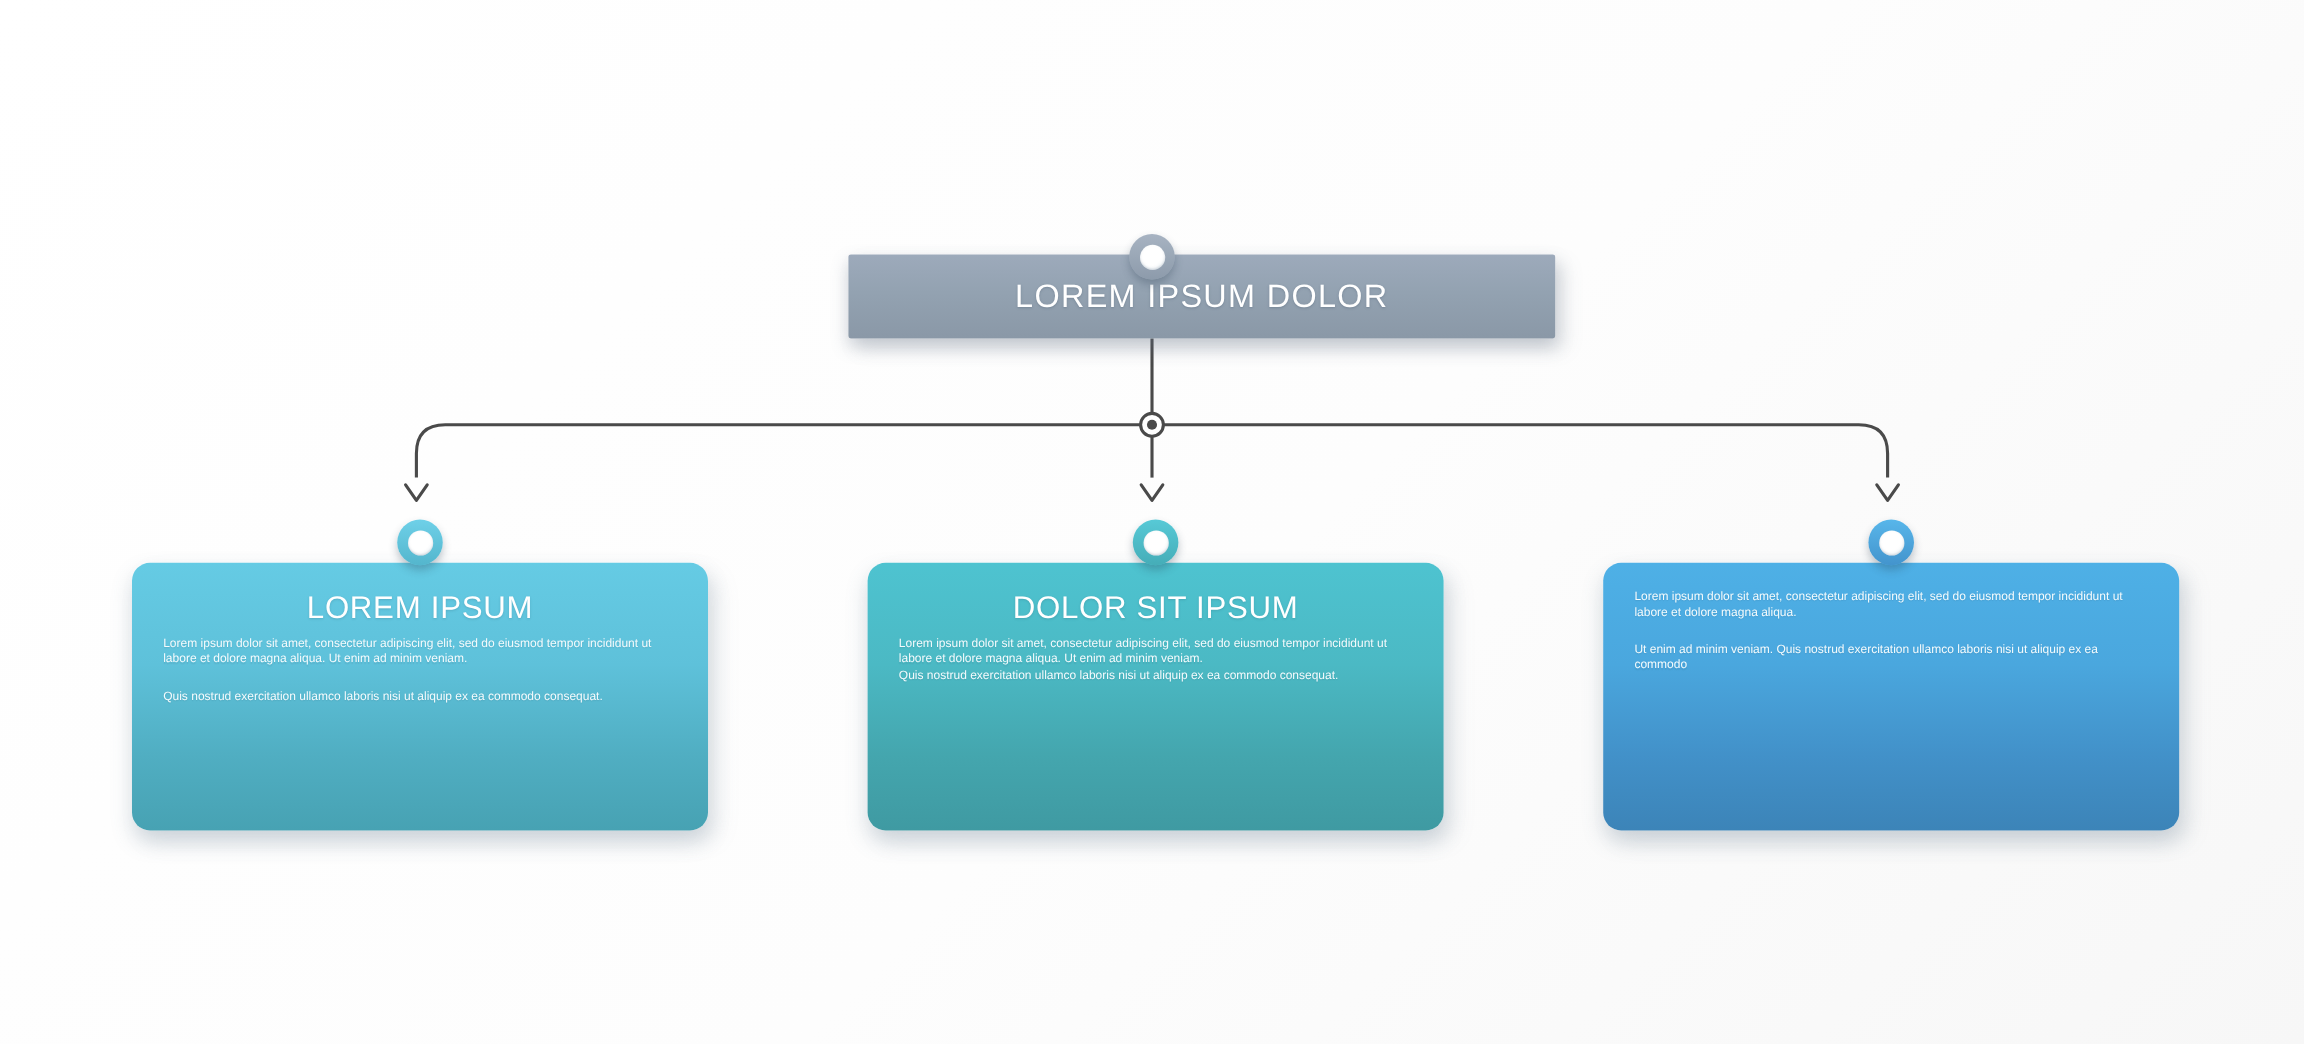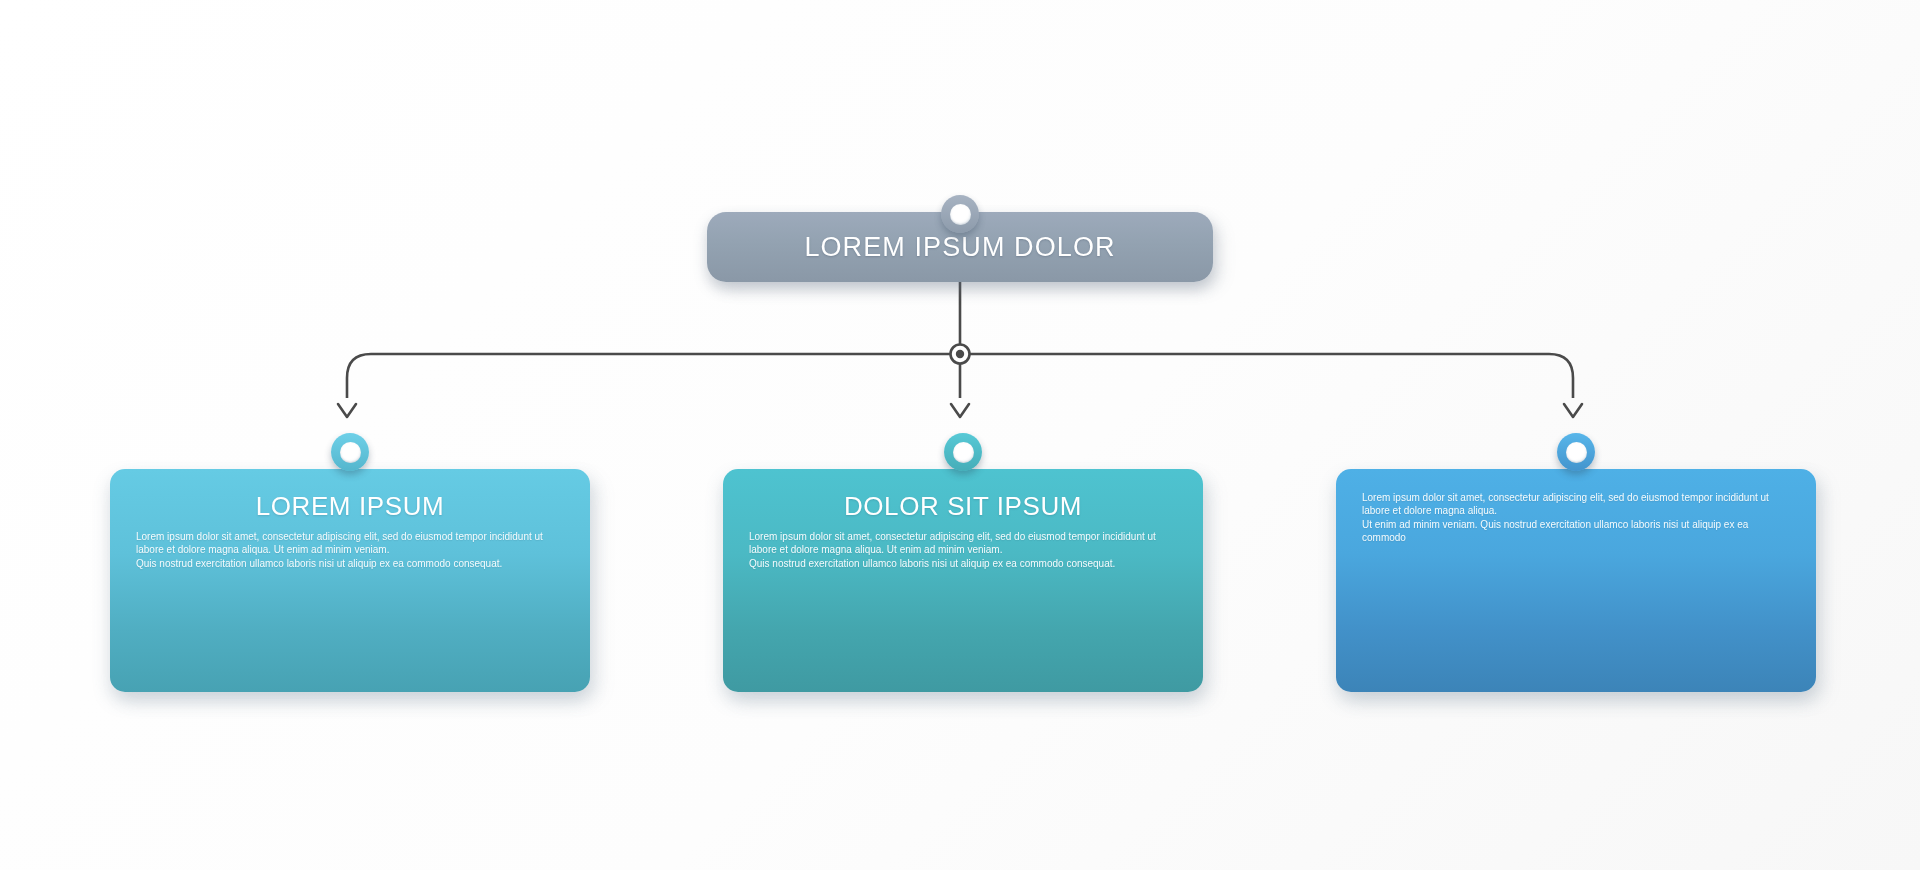--- a/index.html
+++ b/index.html
@@ -29,23 +29,23 @@
     width: 1920px;
     height: 870px;
     pointer-events: none;
   }
 
   
   .header-box {
     position: absolute;
     left: 707px;
     top: 212px;
-    width: 506px;
+    width: 589px;
     height: 70px;
-    border-radius: 19px;
+    border-radius: 2px;
     background: linear-gradient(180deg, #9daabb 0%, #93a2b1 45%, #8a98a7 100%);
     box-shadow: 0 7px 14px rgba(90,105,125,0.28), 8px 8px 16px rgba(120,130,145,0.16);
     display: flex;
     align-items: center;
     justify-content: center;
   }
   .header-title {
     color: #ffffff;
     font-size: 27px;
     letter-spacing: 1.1px;
@@ -101,20 +101,21 @@
   }
   .card-body {
     color: #f4fbfd;
     font-size: 10px;
     line-height: 1.33;
     font-weight: 400;
     margin: 0;
     text-shadow: 0 1px 1px rgba(40,80,100,0.14);
   }
   .card-body + .card-body {
+    margin-top: 17px;
   }
   .card-body.tight + .card-body.tight {
     margin-top: 0;
   }
 
   #card-0 { left: 110px;  background: linear-gradient(180deg, #65cbe4 0%, #5ec1da 38%, #50aec2 72%, #47a2b3 100%); }
   #card-1 { left: 723px;  background: linear-gradient(180deg, #4ec3d0 0%, #4bb9c4 38%, #44a6ae 72%, #3f9aa2 100%); }
   #card-2 { left: 1336px; background: linear-gradient(180deg, #4eb0e6 0%, #4aa7de 38%, #4291c9 72%, #3c84b8 100%); }
 
   .pin-card { top: 433px; }

